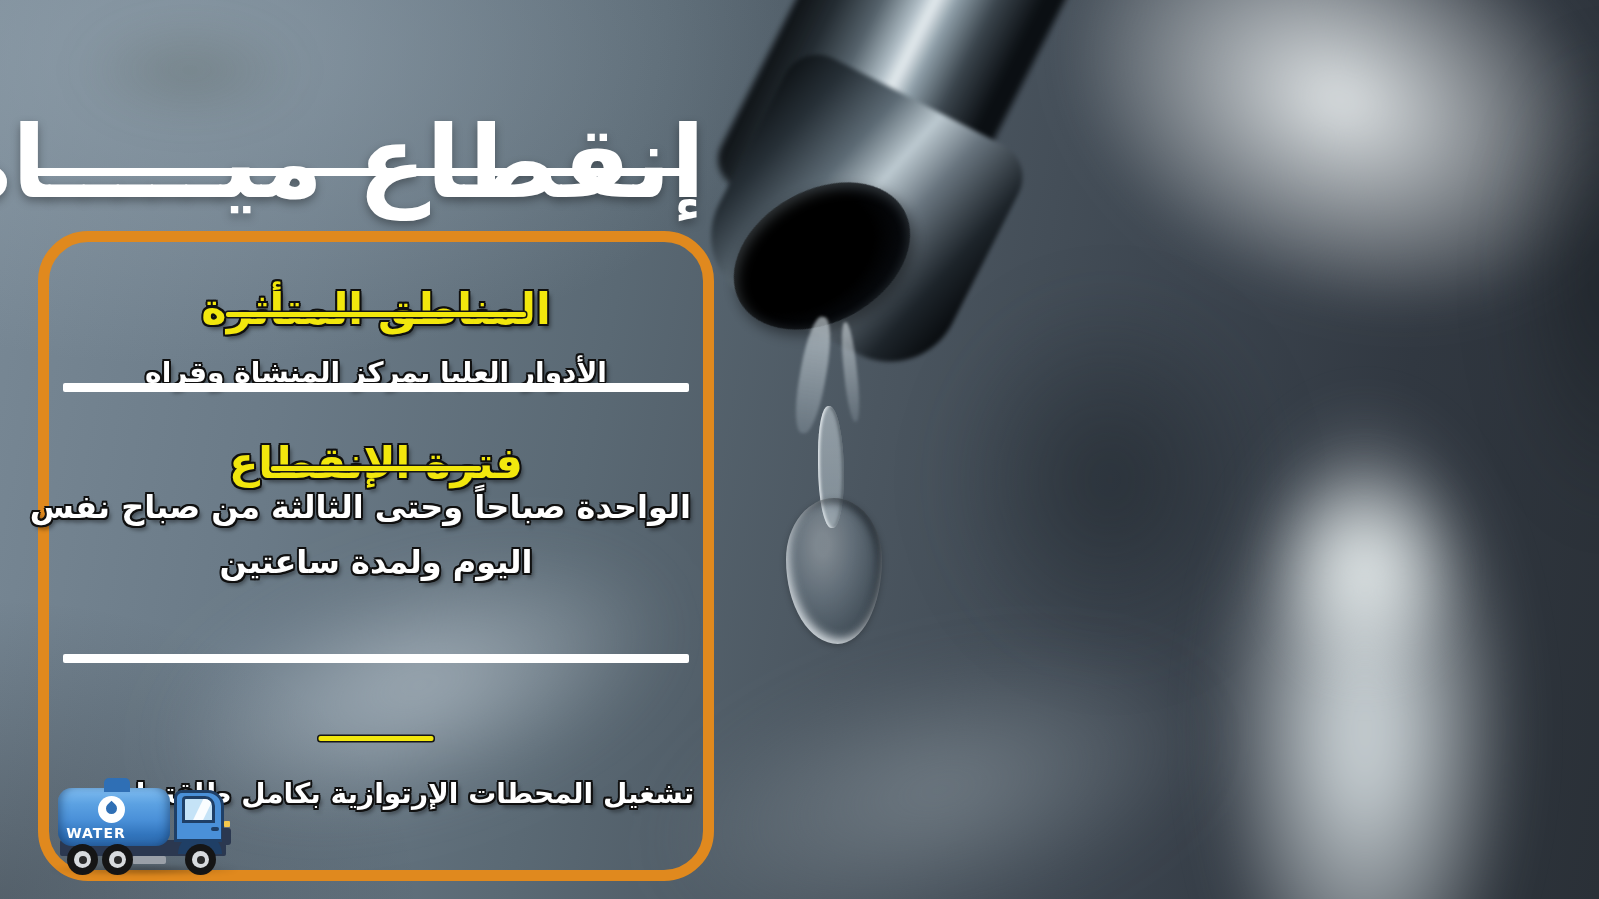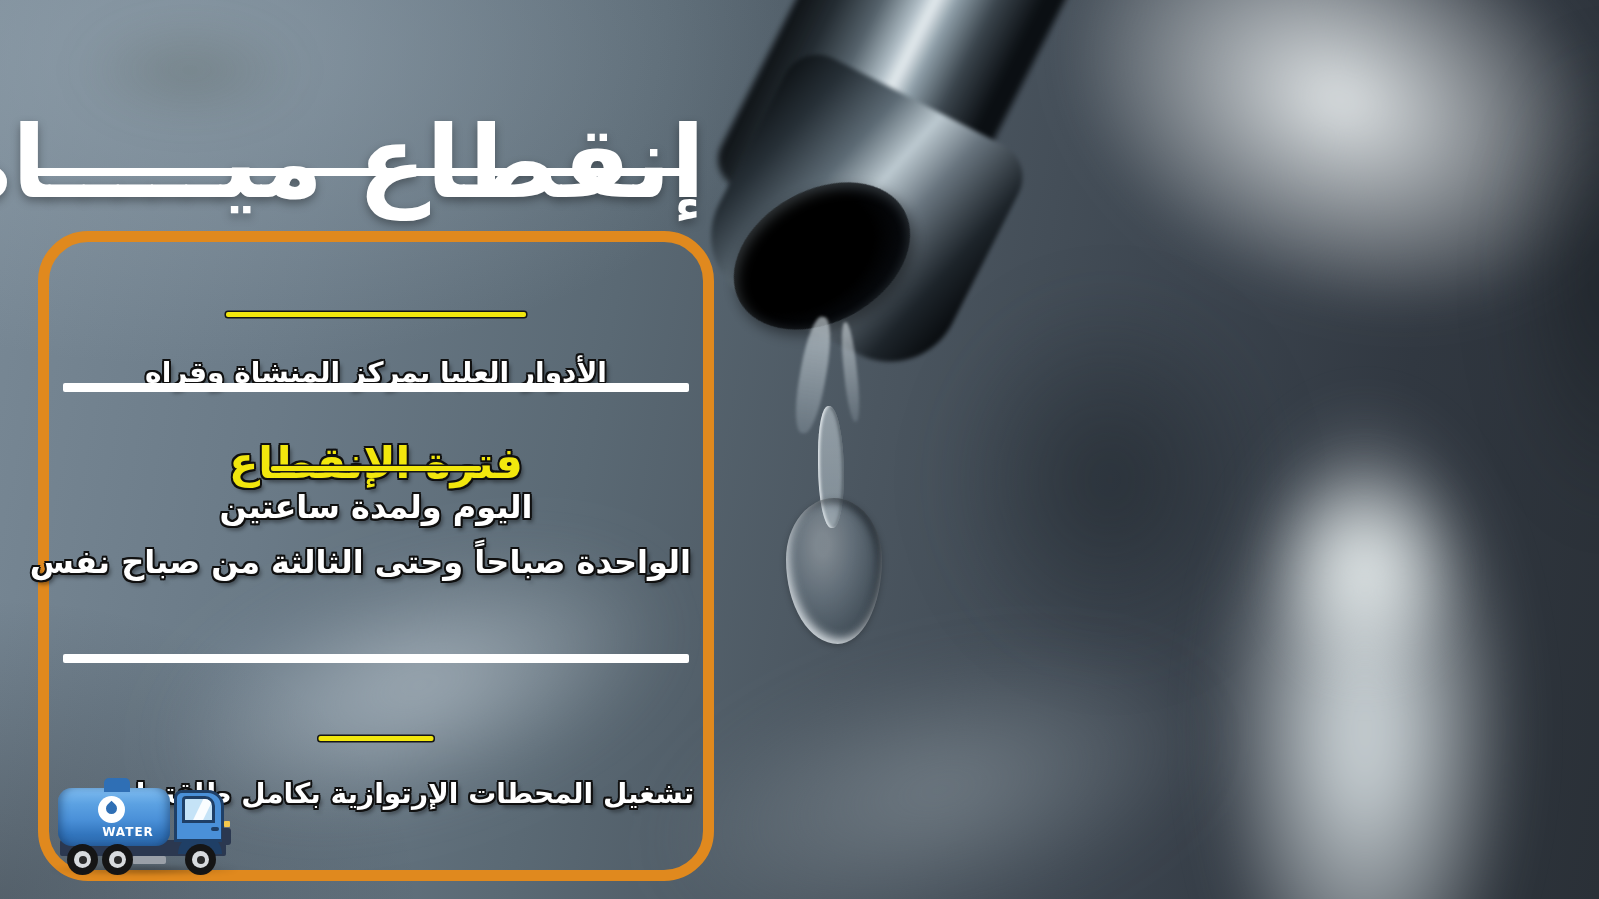--- a/index.html
+++ b/index.html
@@ -90,21 +90,21 @@
   .t-chassis{left:14px;top:74px;width:166px;height:16px;background:#2b3850;border-radius:2px;}
   .t-step{left:86px;top:90px;width:34px;height:8px;background:#9aa0a8;border-radius:2px;}
   .t-tank{left:12px;top:22px;width:112px;height:58px;border-radius:14px;
     background:linear-gradient(to bottom,#7fbcf0 0%,#5ba1e2 28%,#4a90d8 55%,#3275bd 80%,#2a66a8 100%);
     box-shadow:inset 7px 0 9px -4px rgba(20,50,90,.5),inset -7px 0 9px -4px rgba(20,50,90,.5);}
   .t-hatch{left:58px;top:12px;width:26px;height:14px;background:#2f6fb5;border-radius:5px 5px 0 0;}
   .t-circle{left:52px;top:30px;width:27px;height:27px;background:#fff;border-radius:50%;
     display:flex;align-items:center;justify-content:center;}
   .t-drop{position:static;width:11px;height:11px;background:#2f6fb5;border-radius:0 50% 50% 50%;
     transform:rotate(45deg);margin-top:-2px;}
-  .t-water{left:40px;top:59px;width:84px;text-align:center;font-size:12px;font-weight:bold;
+  .t-water{left:8px;top:59px;width:84px;text-align:center;font-size:14px;font-weight:bold;
     color:#fff;letter-spacing:1px;font-family:"DejaVu Sans",sans-serif;}
   .t-guard{left:132px;top:68px;width:44px;height:20px;background:#1f3f66;border-radius:20px 20px 0 0;}
   .t-cab{left:128px;top:24px;width:50px;height:52px;background:#4a90d8;
     border:3px solid #1f3f66;border-radius:8px 16px 2px 0;}
   .t-window{left:5px;top:3px;width:33px;height:27px;background:#c5e3f7;border:3px solid #1f3f66;
     border-radius:4px 10px 0 0;overflow:hidden;}
   .t-window::after{content:"";position:absolute;left:12px;top:-8px;width:9px;height:44px;
     background:rgba(255,255,255,.9);transform:rotate(26deg);}
   .t-handle{left:34px;top:34px;width:8px;height:4px;background:#1f3f66;border-radius:2px;}
   .t-bumper{left:176px;top:62px;width:9px;height:17px;background:#2b3850;border-radius:0 3px 3px 0;}
@@ -137,30 +137,31 @@
   <div class="abs trickle1"></div>
   <div class="abs trickle2"></div>
   <div class="abs drop-neck"></div>
   <div class="abs drop-bulb"></div>
 
   <h1 class="abs title rtl">إنقطاع ميـــــاه</h1>
   <div class="abs title-underline"></div>
 
   <div class="abs info-box">
 
+    <h2 class="h2 s1 rtl o-black">المناطق المتأثرة</h2>
     <div class="hline s1"></div>
     <p class="body-text s1 rtl o-black">الأدوار العليا بمركز المنشاة وقراه</p>
 
     <div class="divider d1"></div>
 
     <h2 class="h2 s2 rtl o-black">فترة الإنقطاع</h2>
     <div class="hline s2"></div>
     <div class="s2-lines rtl">
+      <div class="o-black">الواحدة صباحاً وحتى الثالثة من صباح نفس</div>
       <div class="o-black">اليوم ولمدة ساعتين</div>
-      <div class="o-black">الواحدة صباحاً وحتى الثالثة من صباح نفس</div>
     </div>
 
     <div class="divider d2"></div>
 
     <div class="hline s3"></div>
     <p class="body-text s3a rtl o-black">تشغيل المحطات الإرتوازية بكامل طاقتها</p>
   </div>
 
   <div class="abs truck">
     <div class="t-shadow"></div>

